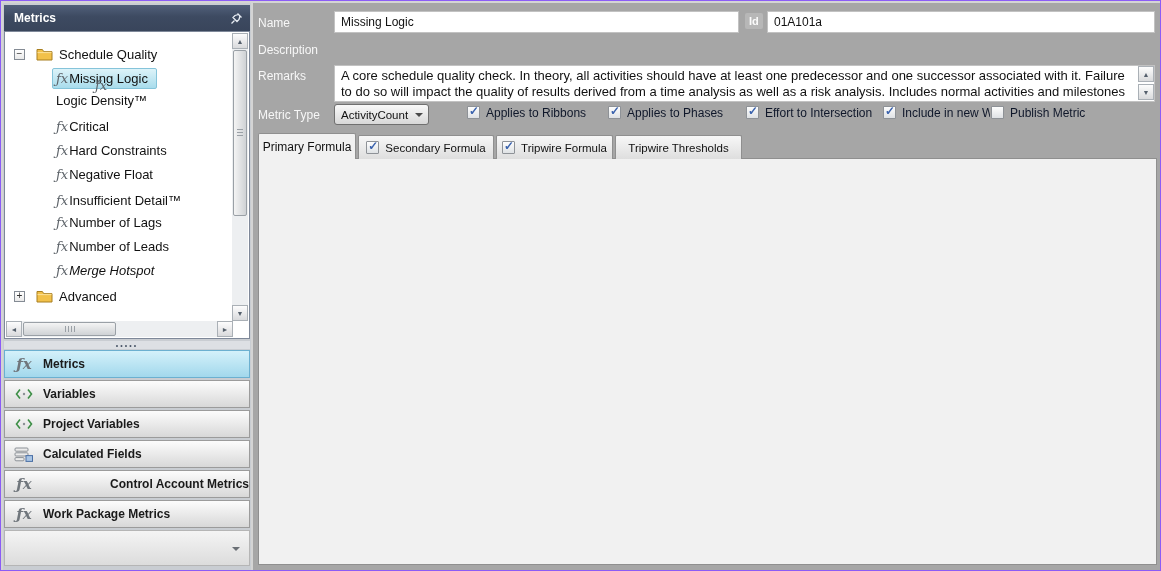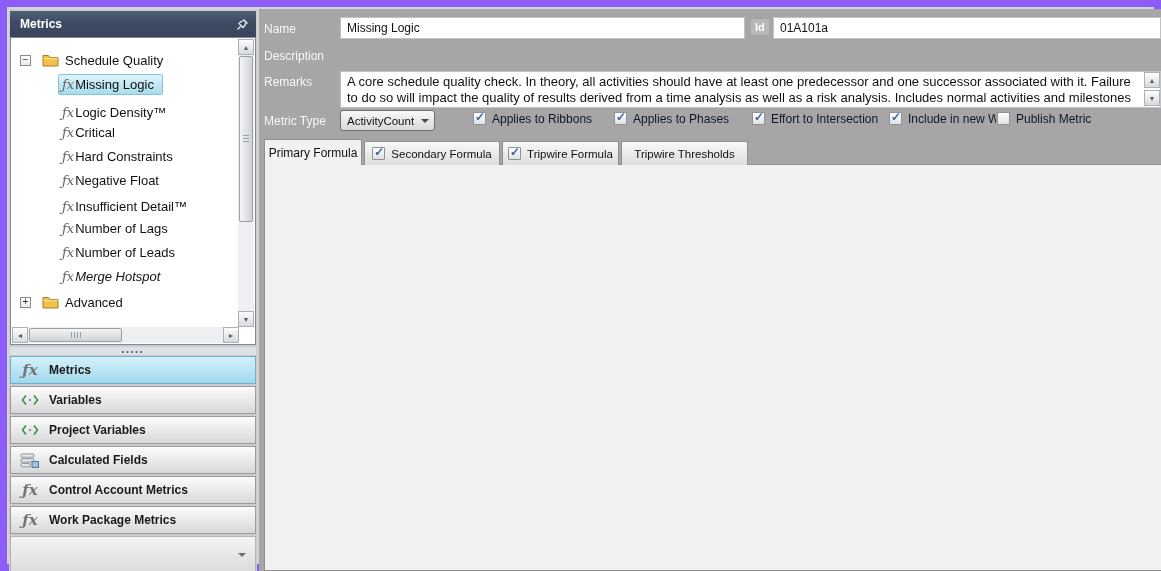--- a/index.html
+++ b/index.html
@@ -1,21 +1,21 @@
 <!DOCTYPE html>
 <html><head>
 <meta charset="utf-8">
 <style>
   * { margin:0; padding:0; box-sizing:border-box; }
   html,body { width:1161px; height:571px; }
   body {
     position:relative; font-family:"Liberation Sans", sans-serif;
     background:#d8d8d8; overflow:hidden; color:#1a1a1a;
   }
-  .window-frame { position:absolute; inset:0; border:7px solid #8b5cf6; background:#d4d4d4; }
+  .window-frame { position:absolute; inset:0; border:1px solid #8b5cf6; background:#d4d4d4; }
 
   
   .secbar {
     position:absolute; background:linear-gradient(#51607a 0%, #3d4a61 45%, #39455b 100%);
     color:#fff; font-weight:bold; font-size:12px; display:flex; align-items:center;
     padding-left:10px;
   }
 
   
   .sidebar-bg { position:absolute; left:2px; top:2px; width:248px; height:567px; background:#c9cdd2; }
@@ -139,21 +139,21 @@
         <path d="M1 2.5 h5.4 l1.4 2.2 H16 v8.3 H1 z" fill="#f2c14a" stroke="#a87f20" stroke-width="1"></path>
         <path d="M1.5 5.6 h14" stroke="#fbe29a" stroke-width="1"></path>
       </svg>
       <span>Schedule Quality</span>
     </div>
 
     <div class="tree-item sel" style="top:36px;">
       <span class="fxg"></span>
       <span>Missing Logic</span>
     </div>
-    <div class="tree-item" style="top:64px;">
+    <div class="tree-item" style="top:45px;flex-direction:column;">
       <span class="fxg"></span>
       <span>Logic Density™</span>
     </div>
     <div class="tree-item" style="top:84px;">
       <span class="fxg"></span>
       <span>Critical</span>
     </div>
     <div class="tree-item" style="top:108px;">
       <span class="fxg"></span>
       <span>Hard Constraints</span>
@@ -227,21 +227,21 @@
     <span>Calculated Fields</span>
   </div>
   <div class="nav-btn" style="top:409px;">
     <svg width="20" height="14" viewBox="0 0 20 14">
       <path d="M6 2.5 L2.5 7 L6 11.5" stroke="#3d8f46" fill="none" stroke-width="1.6"></path>
       <path d="M14 2.5 L17.5 7 L14 11.5" stroke="#3d8f46" fill="none" stroke-width="1.6"></path>
       <circle cx="10" cy="7" r="1.2" fill="#8a8f94"></circle>
     </svg>
     <span>Project Variables</span>
   </div>
-  <div class="nav-btn" style="top:469px;">
+  <div class="nav-btn" style="top:469px;justify-content:space-between;">
     <span class="nav-fx"></span>
     <span>Control Account Metrics</span>
   </div>
   <div class="nav-btn" style="top:499px;">
     <span class="nav-fx"></span>
     <span>Work Package Metrics</span>
   </div>
   <div class="nav-footer">
     <span class="tri-down" style="position:absolute; right:9px; top:16px; border-top-color:#6a6f75;"></span>
   </div>

